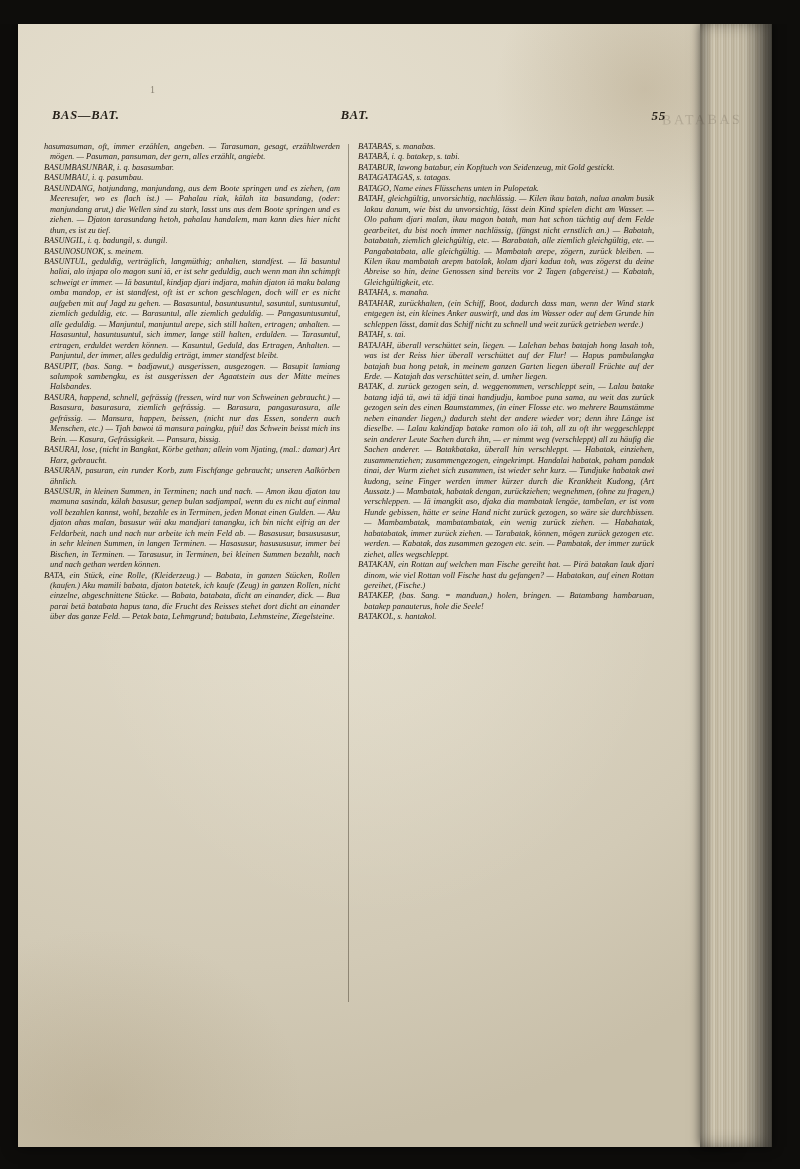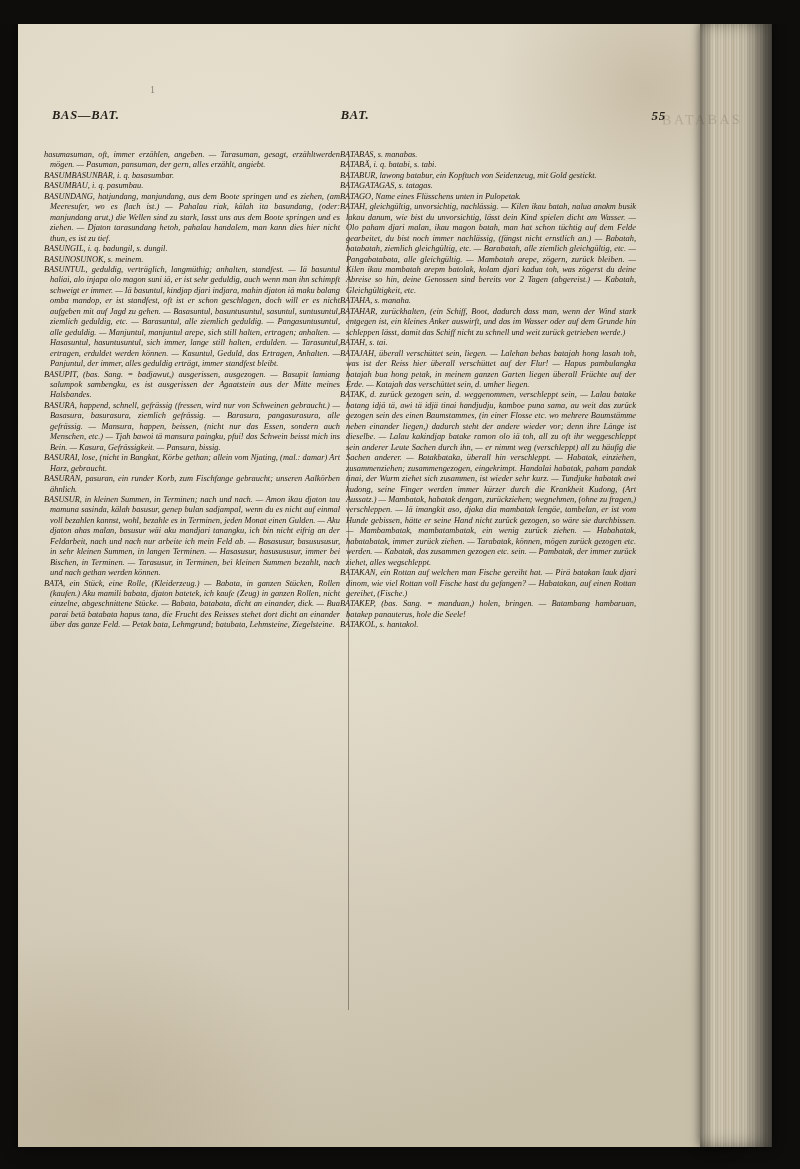--- a/index.html
+++ b/index.html
@@ -82,22 +82,23 @@
     font-size: 12.5px;
     letter-spacing: 0.06em;
     font-weight: bold;
   }
   #running-head .left { position: absolute; left: 8px; top: 0; }
   #running-head .center { position: absolute; left: 50%; transform: translateX(-50%); top: 0; }
   #running-head .right { position: absolute; right: 0; top: 0; font-size: 13px; }
 
   #columns {
     position: relative;
-    margin-top: 20px;
+    margin-top: 12px;
     display: flex;
+    gap: 18px;
   }
   .col {
     width: 296px;
     font-size: 8.4px;
     line-height: 1.245;
     text-align: justify;
     -webkit-hyphens: auto;
     hyphens: auto;
     color: #272119;
   }
@@ -170,21 +171,21 @@
           <p>BASUNTUL, geduldig, verträglich, langmüthig; anhalten, standfest. — Iä basuntul haliai, alo injapa olo magon suni iä, er ist sehr geduldig, auch wenn man ihn schimpft schweigt er immer. — Iä basuntul, kindjap djari indjara, mahin djaton iä maku balang omba mandop, er ist standfest, oft ist er schon geschlagen, doch will er es nicht aufgeben mit auf Jagd zu gehen. — Basasuntul, basuntusuntul, sasuntul, suntusuntul, ziemlich geduldig, etc. — Barasuntul, alle ziemlich geduldig. — Pangasuntusuntul, alle geduldig. — Manjuntul, manjuntul arepe, sich still halten, ertragen; anhalten. — Hasasuntul, hasuntusuntul, sich immer, lange still halten, erdulden. — Tarasuntul, ertragen, erduldet werden können. — Kasuntul, Geduld, das Ertragen, Anhalten. — Panjuntul, der immer, alles geduldig erträgt, immer standfest bleibt.</p>
           <p>BASUPIT, (bas. Sang. = badjawut,) ausgerissen, ausgezogen. — Basupit lamiang salumpok sambengku, es ist ausgerissen der Agaatstein aus der Mitte meines Halsbandes.</p>
           <p>BASURA, happend, schnell, gefrässig (fressen, wird nur von Schweinen gebraucht.) — Basasura, basurasura, ziemlich gefrässig. — Barasura, pangasurasura, alle gefrässig. — Mansura, happen, beissen, (nicht nur das Essen, sondern auch Menschen, etc.) — Tjah bawoi tä mansura paingku, pfui! das Schwein beisst mich ins Bein. — Kasura, Gefrässigkeit. — Pansura, bissig.</p>
           <p>BASURAI, lose, (nicht in Bangkat, Körbe gethan; allein vom Njating, (mal.: damar) Art Harz, gebraucht.</p>
           <p>BASURAN, pasuran, ein runder Korb, zum Fischfange gebraucht; unseren Aalkörben ähnlich.</p>
           <p>BASUSUR, in kleinen Summen, in Terminen; nach und nach. — Amon ikau djaton tau mamuna sasinda, kälah basusur, genep bulan sadjampal, wenn du es nicht auf einmal voll bezahlen kannst, wohl, bezahle es in Terminen, jeden Monat einen Gulden. — Aku djaton ahas malan, basusur wäi aku mandjari tanangku, ich bin nicht eifrig an der Feldarbeit, nach und nach nur arbeite ich mein Feld ab. — Basasusur, basusususur, in sehr kleinen Summen, in langen Terminen. — Hasasusur, hasusususur, immer bei Bischen, in Terminen. — Tarasusur, in Terminen, bei kleinen Summen bezahlt, nach und nach gethan werden können.</p>
           <p>BATA, ein Stück, eine Rolle, (Kleiderzeug.) — Babata, in ganzen Stücken, Rollen (kaufen.) Aku mamili babata, djaton batetek, ich kaufe (Zeug) in ganzen Rollen, nicht einzelne, abgeschnittene Stücke. — Babata, batabata, dicht an einander, dick. — Bua parai betä batabata hapus tana, die Frucht des Reisses stehet dort dicht an einander über das ganze Feld. — Petak bata, Lehmgrund; batubata, Lehmsteine, Ziegelsteine.</p>
         </div>
       <div class="col" id="col-right">
           <p>BATABAS, s. manabas.</p>
-          <p>BATABÄ, i. q. batabi, s. tabi.</p>
+          <p>BATABÄ, i. q. batakep, s. tabi.</p>
           <p>BATABUR, lawong batabur, ein Kopftuch von Seidenzeug, mit Gold gestickt.</p>
           <p>BATAGATAGAS, s. tatagas.</p>
           <p>BATAGO, Name eines Flüsschens unten in Pulopetak.</p>
           <p>BATAH, gleichgültig, unvorsichtig, nachlässig. — Kilen ikau batah, nalua anakm busik lakau danum, wie bist du unvorsichtig, lässt dein Kind spielen dicht am Wasser. — Olo paham djari malan, ikau magon batah, man hat schon tüchtig auf dem Felde gearbeitet, du bist noch immer nachlässig, (fängst nicht ernstlich an.) — Babatah, batabatah, ziemlich gleichgültig, etc. — Barabatah, alle ziemlich gleichgültig, etc. — Pangabatabata, alle gleichgültig. — Mambatah arepe, zögern, zurück bleiben. — Kilen ikau mambatah arepm batolak, kolam djari kadua toh, was zögerst du deine Abreise so hin, deine Genossen sind bereits vor 2 Tagen (abgereist.) — Kabatah, Gleichgültigkeit, etc.</p>
           <p>BATAHA, s. manaha.</p>
           <p>BATAHAR, zurückhalten, (ein Schiff, Boot, dadurch dass man, wenn der Wind stark entgegen ist, ein kleines Anker auswirft, und das im Wasser oder auf dem Grunde hin schleppen lässt, damit das Schiff nicht zu schnell und weit zurück getrieben werde.)</p>
           <p>BATAH, s. tai.</p>
           <p>BATAJAH, überall verschüttet sein, liegen. — Lalehan behas batajah hong lasah toh, was ist der Reiss hier überall verschüttet auf der Flur! — Hapus pambulangka batajah bua hong petak, in meinem ganzen Garten liegen überall Früchte auf der Erde. — Katajah das verschüttet sein, d. umher liegen.</p>
           <p>BATAK, d. zurück gezogen sein, d. weggenommen, verschleppt sein, — Lalau batake batang idjä tä, awi tä idjä tinai handjudju, kamboe puna sama, au weit das zurück gezogen sein des einen Baumstammes, (in einer Flosse etc. wo mehrere Baumstämme neben einander liegen,) dadurch steht der andere wieder vor; denn ihre Länge ist dieselbe. — Lalau kakindjap batake ramon olo iä toh, all zu oft ihr weggeschleppt sein anderer Leute Sachen durch ihn, — er nimmt weg (verschleppt) all zu häufig die Sachen anderer. — Batakbataka, überall hin verschleppt. — Habatak, einziehen, zusammenziehen; zusammengezogen, eingekrimpt. Handalai habatak, paham pandak tinai, der Wurm ziehet sich zusammen, ist wieder sehr kurz. — Tundjuke habatak awi kudong, seine Finger werden immer kürzer durch die Krankheit Kudong, (Art Aussatz.) — Mambatak, habatak dengan, zurückziehen; wegnehmen, (ohne zu fragen,) verschleppen. — Iä imangkit aso, djaka dia mambatak lengäe, tambelan, er ist vom Hunde gebissen, hätte er seine Hand nicht zurück gezogen, so wäre sie durchbissen. — Mambambatak, mambatambatak, ein wenig zurück ziehen. — Habahatak, habatabatak, immer zurück ziehen. — Tarabatak, können, mögen zurück gezogen etc. werden. — Kabatak, das zusammen gezogen etc. sein. — Pambatak, der immer zurück ziehet, alles wegschleppt.</p>
           <p>BATAKAN, ein Rottan auf welchen man Fische gereiht hat. — Pirä batakan lauk djari dinom, wie viel Rottan voll Fische hast du gefangen? — Habatakan, auf einen Rottan gereihet, (Fische.)</p>

